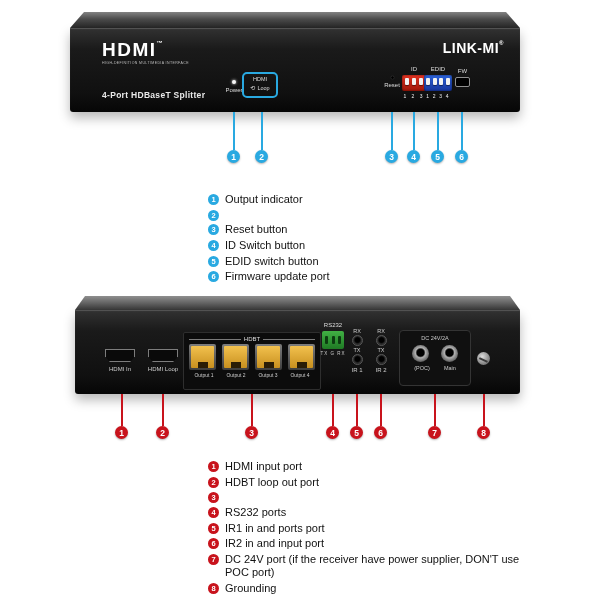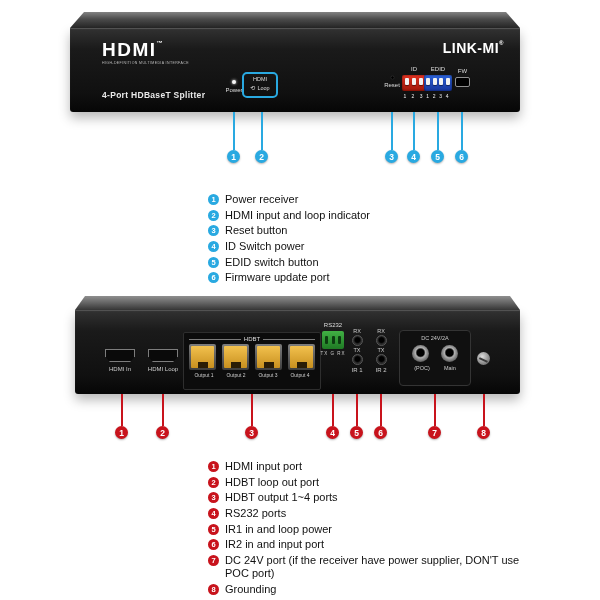--- a/index.html
+++ b/index.html
@@ -157,33 +157,32 @@
   <div class="c-dot blue" style="left:227px; top:150px;">1</div>
   <div class="c-dot blue" style="left:255px; top:150px;">2</div>
   <div class="c-dot blue" style="left:385px; top:150px;">3</div>
   <div class="c-dot blue" style="left:407px; top:150px;">4</div>
   <div class="c-dot blue" style="left:431px; top:150px;">5</div>
   <div class="c-dot blue" style="left:455px; top:150px;">6</div>
 
   <div class="legend" style="top:193px;">
     <div class="legend-item">
         <span class="legend-num blue">1</span>
-        <span>Power receiver</span>
+        <span>Output indicator</span>
       </div>
     <div class="legend-item">
         <span class="legend-num blue">2</span>
-        <span>HDMI input and loop indicator</span>
       </div>
     <div class="legend-item">
         <span class="legend-num blue">3</span>
         <span>Reset button</span>
       </div>
     <div class="legend-item">
         <span class="legend-num blue">4</span>
-        <span>ID Switch power</span>
+        <span>ID Switch button</span>
       </div>
     <div class="legend-item">
         <span class="legend-num blue">5</span>
         <span>EDID switch button</span>
       </div>
     <div class="legend-item">
         <span class="legend-num blue">6</span>
         <span>Firmware update port</span>
       </div>
   </div>
@@ -293,29 +292,28 @@
     <div class="legend-item">
         <span class="legend-num red">1</span>
         <span>HDMI input port</span>
       </div>
     <div class="legend-item">
         <span class="legend-num red">2</span>
         <span>HDBT loop out port</span>
       </div>
     <div class="legend-item">
         <span class="legend-num red">3</span>
-        <span>HDBT output 1~4 ports</span>
       </div>
     <div class="legend-item">
         <span class="legend-num red">4</span>
         <span>RS232 ports</span>
       </div>
     <div class="legend-item">
         <span class="legend-num red">5</span>
-        <span>IR1 in and loop power</span>
+        <span>IR1 in and ports port</span>
       </div>
     <div class="legend-item">
         <span class="legend-num red">6</span>
         <span>IR2 in and input port</span>
       </div>
     <div class="legend-item">
         <span class="legend-num red">7</span>
         <span>DC 24V port (if the receiver have power supplier, DON'T use POC port)</span>
       </div>
     <div class="legend-item">

